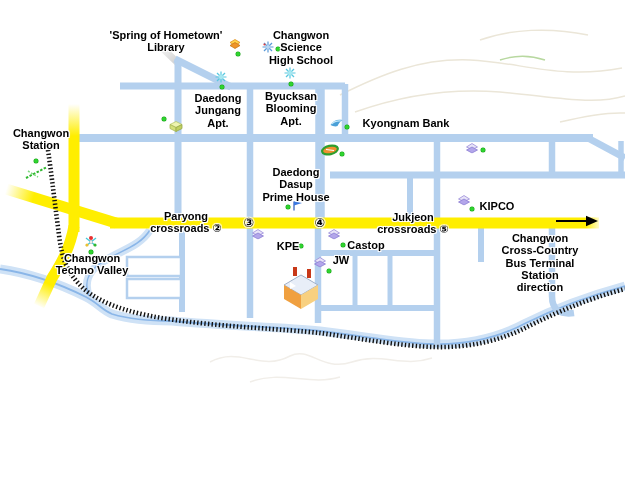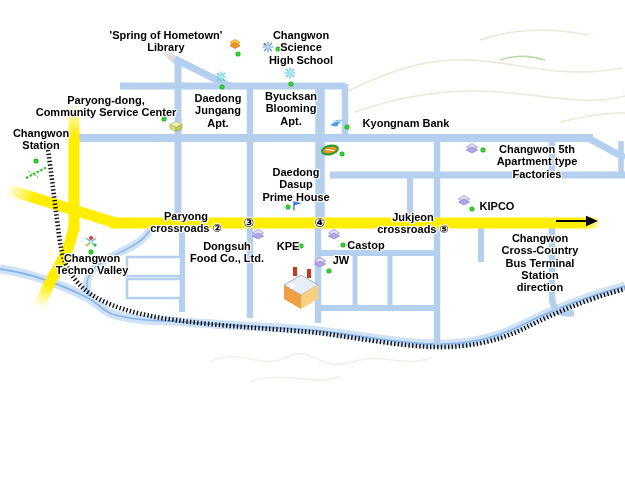--- a/index.html
+++ b/index.html
@@ -257,47 +257,41 @@
         <path d="M38,20 V34 L21,44 V30Z" fill="#f8d080"></path>
         <path d="M10,17 L16,21 L10,24Z" fill="#fff"></path>
       </svg>
   </span>
 
   <div class="lbl" style="left:166px;top:29px">'Spring of Hometown'
 Library</div>
   <div class="lbl" style="left:301px;top:29px">Changwon
 Science
 High School</div>
-  <div class="lbl" style="left:106px;top:94px">Paryong-dong,
-Community Service Center</div>
   <div class="lbl" style="left:218px;top:92px">Daedong
 Jungang
 Apt.</div>
   <div class="lbl" style="left:291px;top:90px">Byucksan
 Blooming
 Apt.</div>
   <div class="lbl" style="left:41px;top:127px">Changwon
 Station</div>
   <div class="lbl" style="left:406px;top:117px">Kyongnam Bank</div>
-  <div class="lbl" style="left:537px;top:143px">Changwon 5th
-Apartment type Factories</div>
   <div class="lbl" style="left:186px;top:210px">Paryong
 crossroads ②</div>
   <div class="lbl num" style="left:249px;top:216px">③</div>
   <div class="lbl num" style="left:320px;top:216px">④</div>
   <div class="lbl" style="left:296px;top:166px">Daedong
 Dasup
 Prime House</div>
   <div class="lbl" style="left:497px;top:200px">KIPCO</div>
   <div class="lbl" style="left:413px;top:211px">Jukjeon
 crossroads ⑤</div>
   <div class="lbl" style="left:540px;top:232px">Changwon
 Cross-Country
 Bus Terminal Station direction</div>
   <div class="lbl" style="left:92px;top:252px">Changwon
 Techno Valley</div>
-  <div class="lbl" style="left:227px;top:240px">Dongsuh
-Food Co., Ltd.</div>
   <div class="lbl" style="left:288px;top:240px">KPE</div>
   <div class="lbl" style="left:366px;top:239px">Castop</div>
   <div class="lbl" style="left:341px;top:254px">JW</div>
 
 </div>
 
 </body></html>

